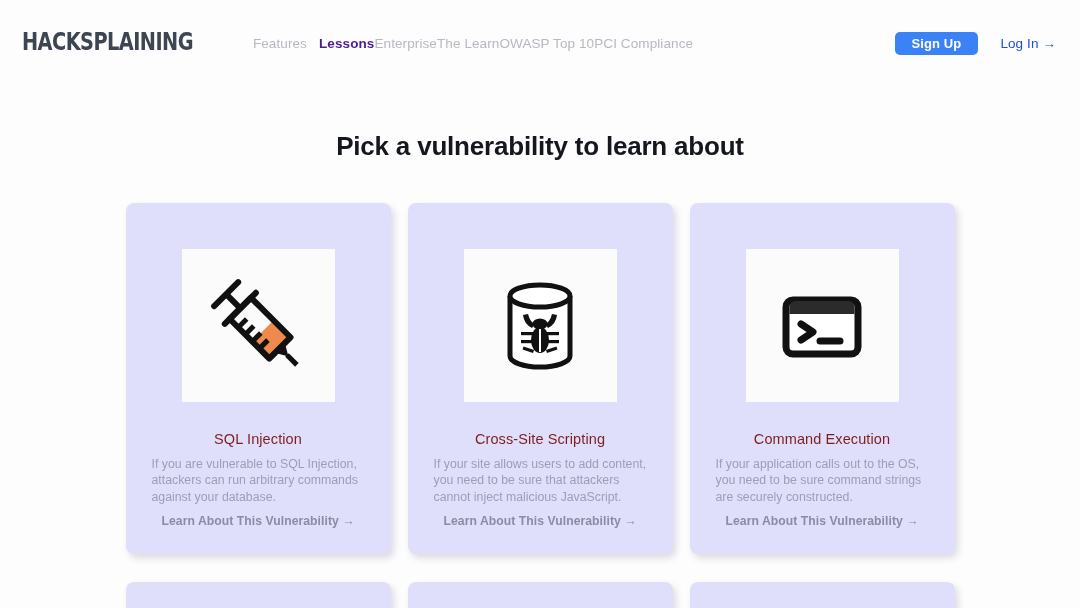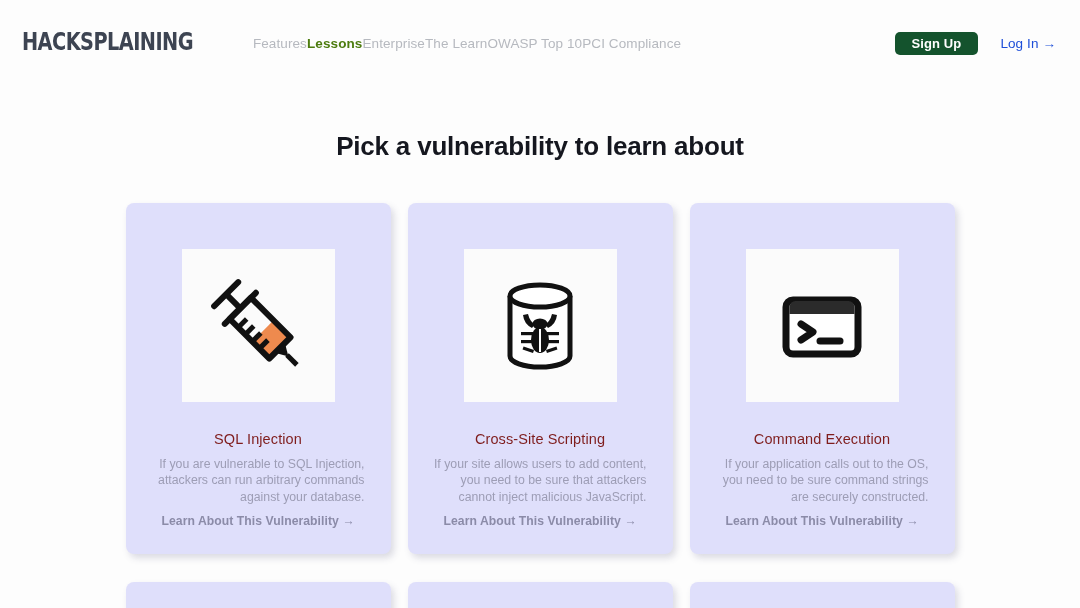--- a/index.html
+++ b/index.html
@@ -46,33 +46,34 @@
   }
 
   .nav-link {
     font-size: 13.5px;
     color: #b6b9bf;
     white-space: nowrap;
     letter-spacing: 0.1px;
   }
 
   .nav-link.active {
-    color: #4d7c0f;
-    font-weight: 700;
+    color: #4c1d95;
+    font-weight: 700;
+    margin-left: 12px;
   }
 
   .nav-right {
     margin-left: auto;
     display: flex;
     align-items: center;
     gap: 22px;
   }
 
   .signup-btn {
-    background: #14532d;
+    background: #3b82f6;
     color: #ffffff;
     font-size: 13px;
     font-weight: 700;
     border: none;
     border-radius: 5px;
     padding: 5px 17px;
     cursor: pointer;
     letter-spacing: 0.1px;
     line-height: 1;
   }
@@ -134,21 +135,21 @@
     color: #7f1d1d;
     margin-top: 29px;
     text-align: center;
     letter-spacing: 0.1px;
   }
 
   .card-desc {
     font-size: 12.3px;
     line-height: 16.4px;
     color: #9d9db5;
-    text-align: right;
+    text-align: left;
     margin-top: 9px;
     max-width: 213px;
   }
 
   .card-link {
     font-size: 12.2px;
     font-weight: 700;
     color: #8b8ba8;
     text-align: center;
     margin-top: 9px;

